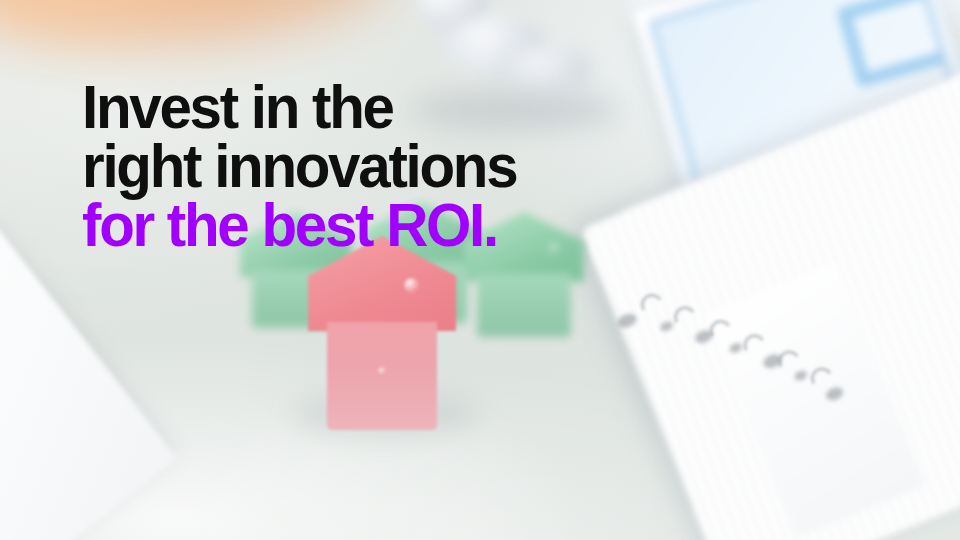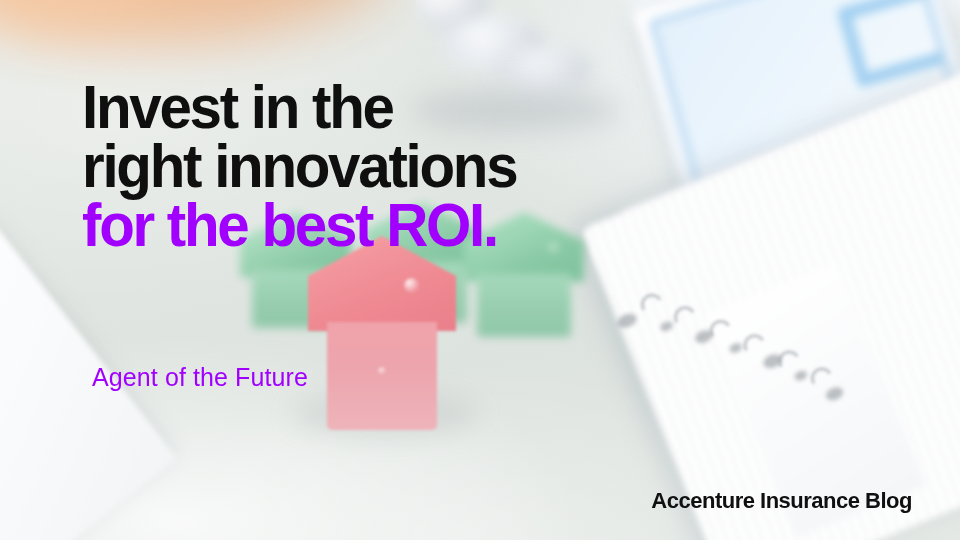--- a/index.html
+++ b/index.html
@@ -416,18 +416,16 @@
   </div>
 
   <div class="text-layer">
 
     <h1 id="headline">
       <span class="hl-line">Invest in the</span>
       <span class="hl-line">right innovations</span>
       <span class="hl-line hl-accent">for the best ROI.</span>
     </h1>
 
-    <p id="subtitle">Agent of the Future</p>
-
-    <p id="brand">Accenture Insurance Blog</p>
+
 
   </div>
 </div>
 
 </body></html>

